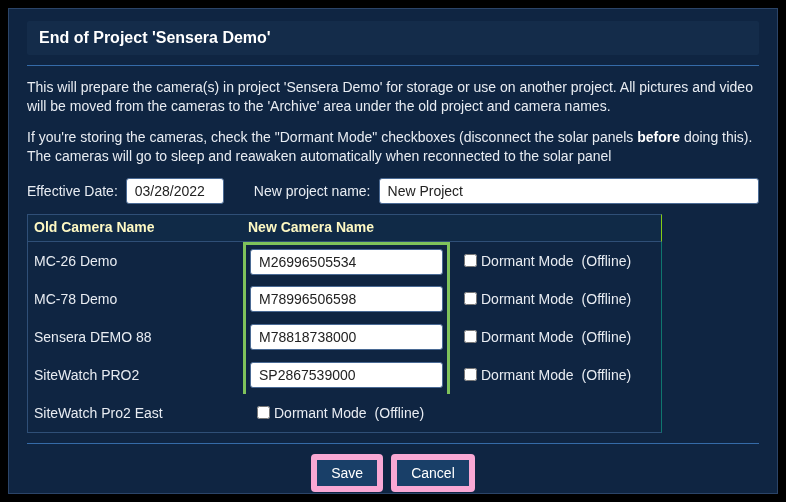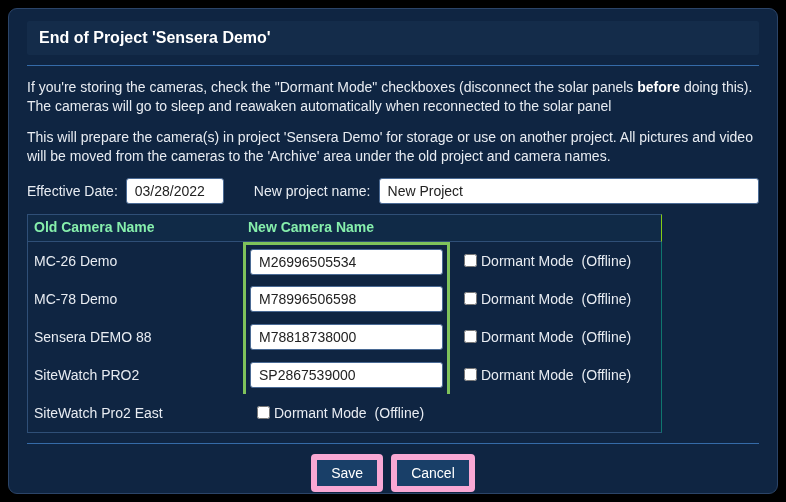--- a/index.html
+++ b/index.html
@@ -8,21 +8,21 @@
     font-family: "Segoe UI", Arial, sans-serif;
     font-size: 14px;
     color: #e8ecf2;
     width: 786px;
     height: 502px;
     padding: 8px;
   }
   .panel {
     background: #0f2542;
     border: 1px solid #2b4468;
-    border-radius: 9px;
+    border-radius: 0;
     width: 100%;
     height: 100%;
     padding: 12px 18px 14px 18px;
   }
   .titlebar {
     background: #142c4a;
     border-radius: 2px;
     padding: 8px 12px;
   }
   .titlebar h1 {
@@ -63,21 +63,21 @@
   .projname { flex: 1; min-width: 0; width: 280px; }
   .spacer-mid { width: 14px; }
 
   .tablewrap { width: 635px; }
   .thead {
     display: flex;
     background: #102a47;
   }
   .th {
     font-weight: 700;
-    color: #86efac;
+    color: #fef9c3;
     padding: 4px 6px 6px 6px;
     border-top: 1px solid #2f4f77;
     border-bottom: 1px solid #2f4f77;
   }
   .th-old { width: 215px; border-left: 1px solid #2f4f77; }
   .th-new { width: 420px; border-right: 1px solid #84cc16; }
 
   .tbody {
     border-left: 1px solid #2f4f77;
     border-right: 1px solid #0f766e;
@@ -143,25 +143,25 @@
 <body>
 
 <div class="panel">
 
   <div class="titlebar">
     <h1>End of Project 'Sensera Demo'</h1>
   </div>
 
   <hr class="hr">
 
+  <p class="desc">This will prepare the camera(s) in project 'Sensera Demo' for storage or use on another project. All pictures and video will be moved from the cameras to the 'Archive' area under the old project and camera names.</p>
+
   <p class="desc">
     <span>If you're storing the cameras, check the "Dormant Mode" checkboxes (disconnect the solar panels </span><b>before</b><span> doing this). The cameras will go to sleep and reawaken automatically when reconnected to the solar panel</span>
   </p>
-
-  <p class="desc">This will prepare the camera(s) in project 'Sensera Demo' for storage or use on another project. All pictures and video will be moved from the cameras to the 'Archive' area under the old project and camera names.</p>
 
   <div class="formrow">
     <label class="lbl">Effective Date:</label>
     <input class="text date" type="text" value="03/28/2022" style="">
     <span class="spacer-mid"></span>
     <label class="lbl">New project name:</label>
     <input class="text projname" type="text" value="New Project" style="">
   </div>
 
   <div class="tablewrap">

